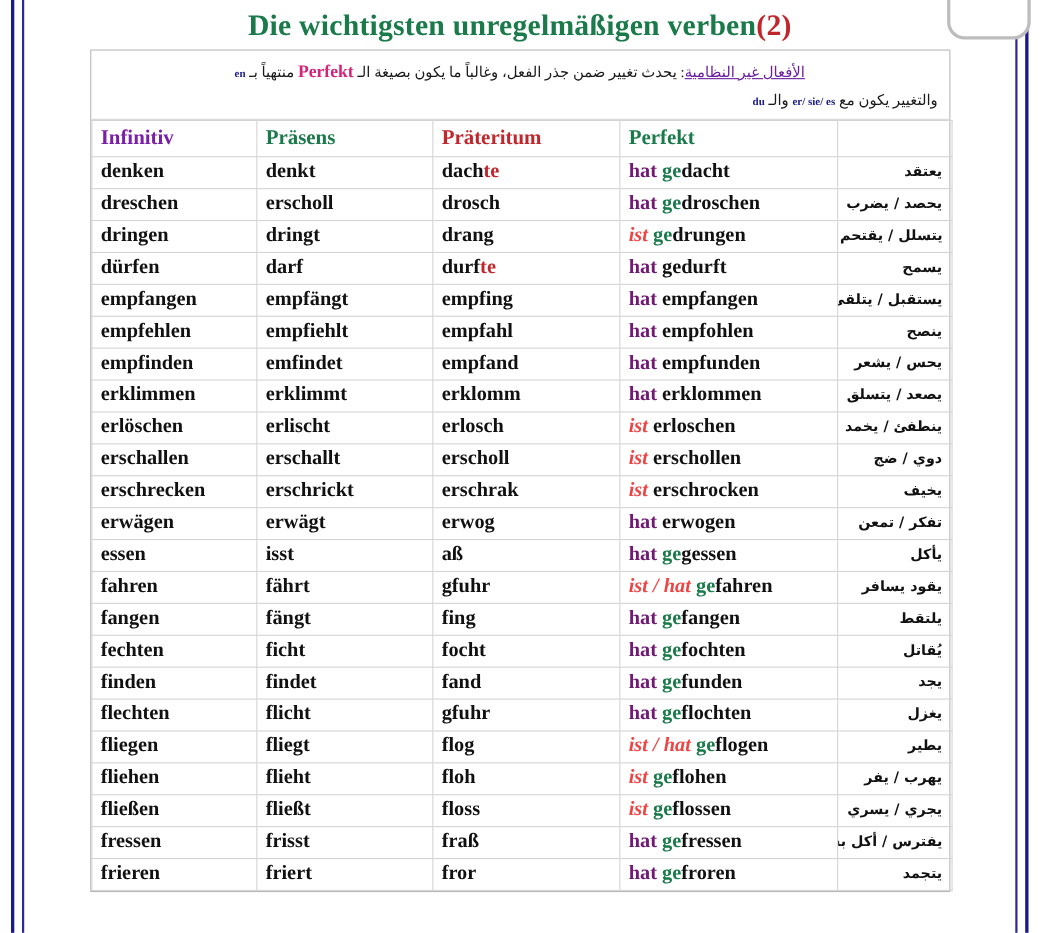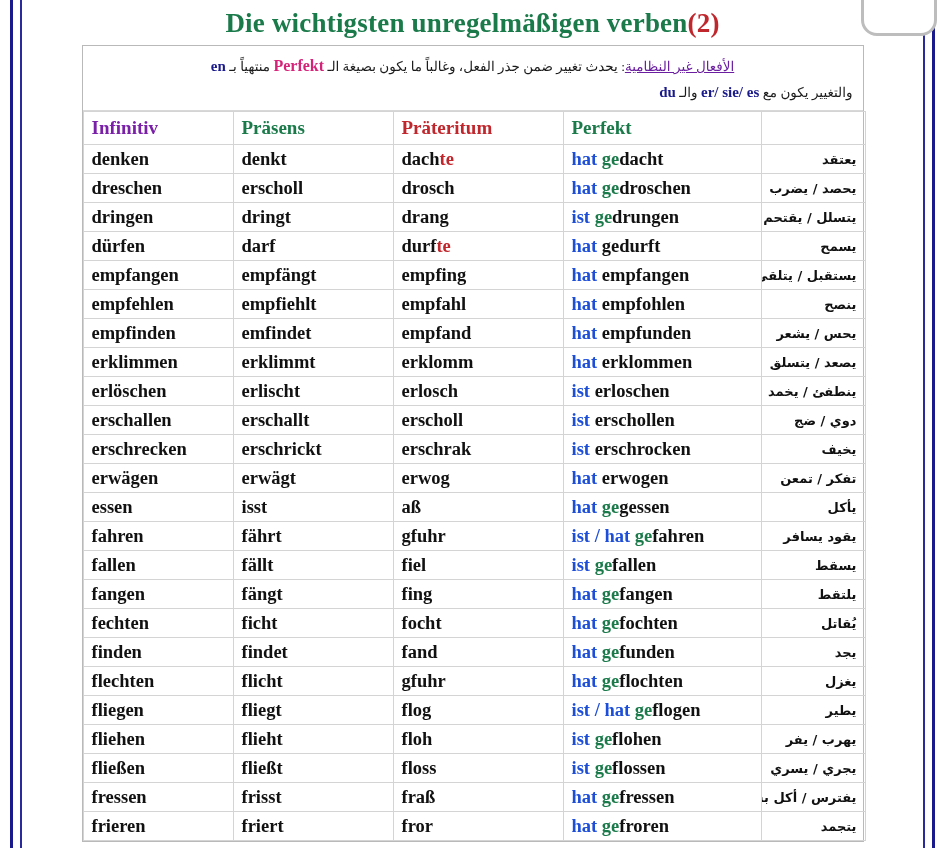--- a/index.html
+++ b/index.html
@@ -87,21 +87,21 @@
     text-decoration: underline;
   }
   .note .de-pink {
     color: #d6237a;
     font-weight: bold;
     font-size: 16px;
   }
   .note .de-blue {
     color: #1a1a8c;
     font-weight: bold;
-    font-size: 15px;
+    font-size: 10px;
   }
   .note-line2 {
     padding-top: 2px;
     text-align: right;
   }
 
   table {
     border-collapse: collapse;
     width: 100%;
     table-layout: fixed;
@@ -136,22 +136,22 @@
   td.col-per { color: #111111; }
   td.col-ar {
     direction: rtl;
     text-align: right;
     font-size: 13px;
     font-weight: bold;
     color: #111111;
     font-family: "DejaVu Sans", sans-serif;
   }
 
-  .aux-hat { color: #1d4ed8; }
-  .aux-ist { color: #1d4ed8; }
+  .aux-hat { color: #701a75; }
+  .aux-ist { color: #ef4444; font-style: italic; }
   .ge { color: #1a7a4a; }
   .te-red { color: #c0272d; }
 </style>
 </head>
 <body>
 
 <div class="page">
   <div class="rule left-outer"></div>
   <div class="rule left-inner"></div>
   <div class="rule right-outer"></div>
@@ -276,27 +276,20 @@
               <td class="col-ar">يأكل</td>
             </tr>
             <tr>
               <td class="col-inf">fahren</td>
               <td class="col-pra">fährt</td>
               <td class="col-pri"><span>gfuhr</span></td>
               <td class="col-per"><span class="aux-ist">ist / hat</span> <span class="ge">ge</span><span>fahren</span></td>
               <td class="col-ar">يقود يسافر</td>
             </tr>
             <tr>
-              <td class="col-inf">fallen</td>
-              <td class="col-pra">fällt</td>
-              <td class="col-pri"><span>fiel</span></td>
-              <td class="col-per"><span class="aux-ist">ist</span> <span class="ge">ge</span><span>fallen</span></td>
-              <td class="col-ar">يسقط</td>
-            </tr>
-            <tr>
               <td class="col-inf">fangen</td>
               <td class="col-pra">fängt</td>
               <td class="col-pri"><span>fing</span></td>
               <td class="col-per"><span class="aux-hat">hat</span> <span class="ge">ge</span><span>fangen</span></td>
               <td class="col-ar">يلتقط</td>
             </tr>
             <tr>
               <td class="col-inf">fechten</td>
               <td class="col-pra">ficht</td>
               <td class="col-pri"><span>focht</span></td>

